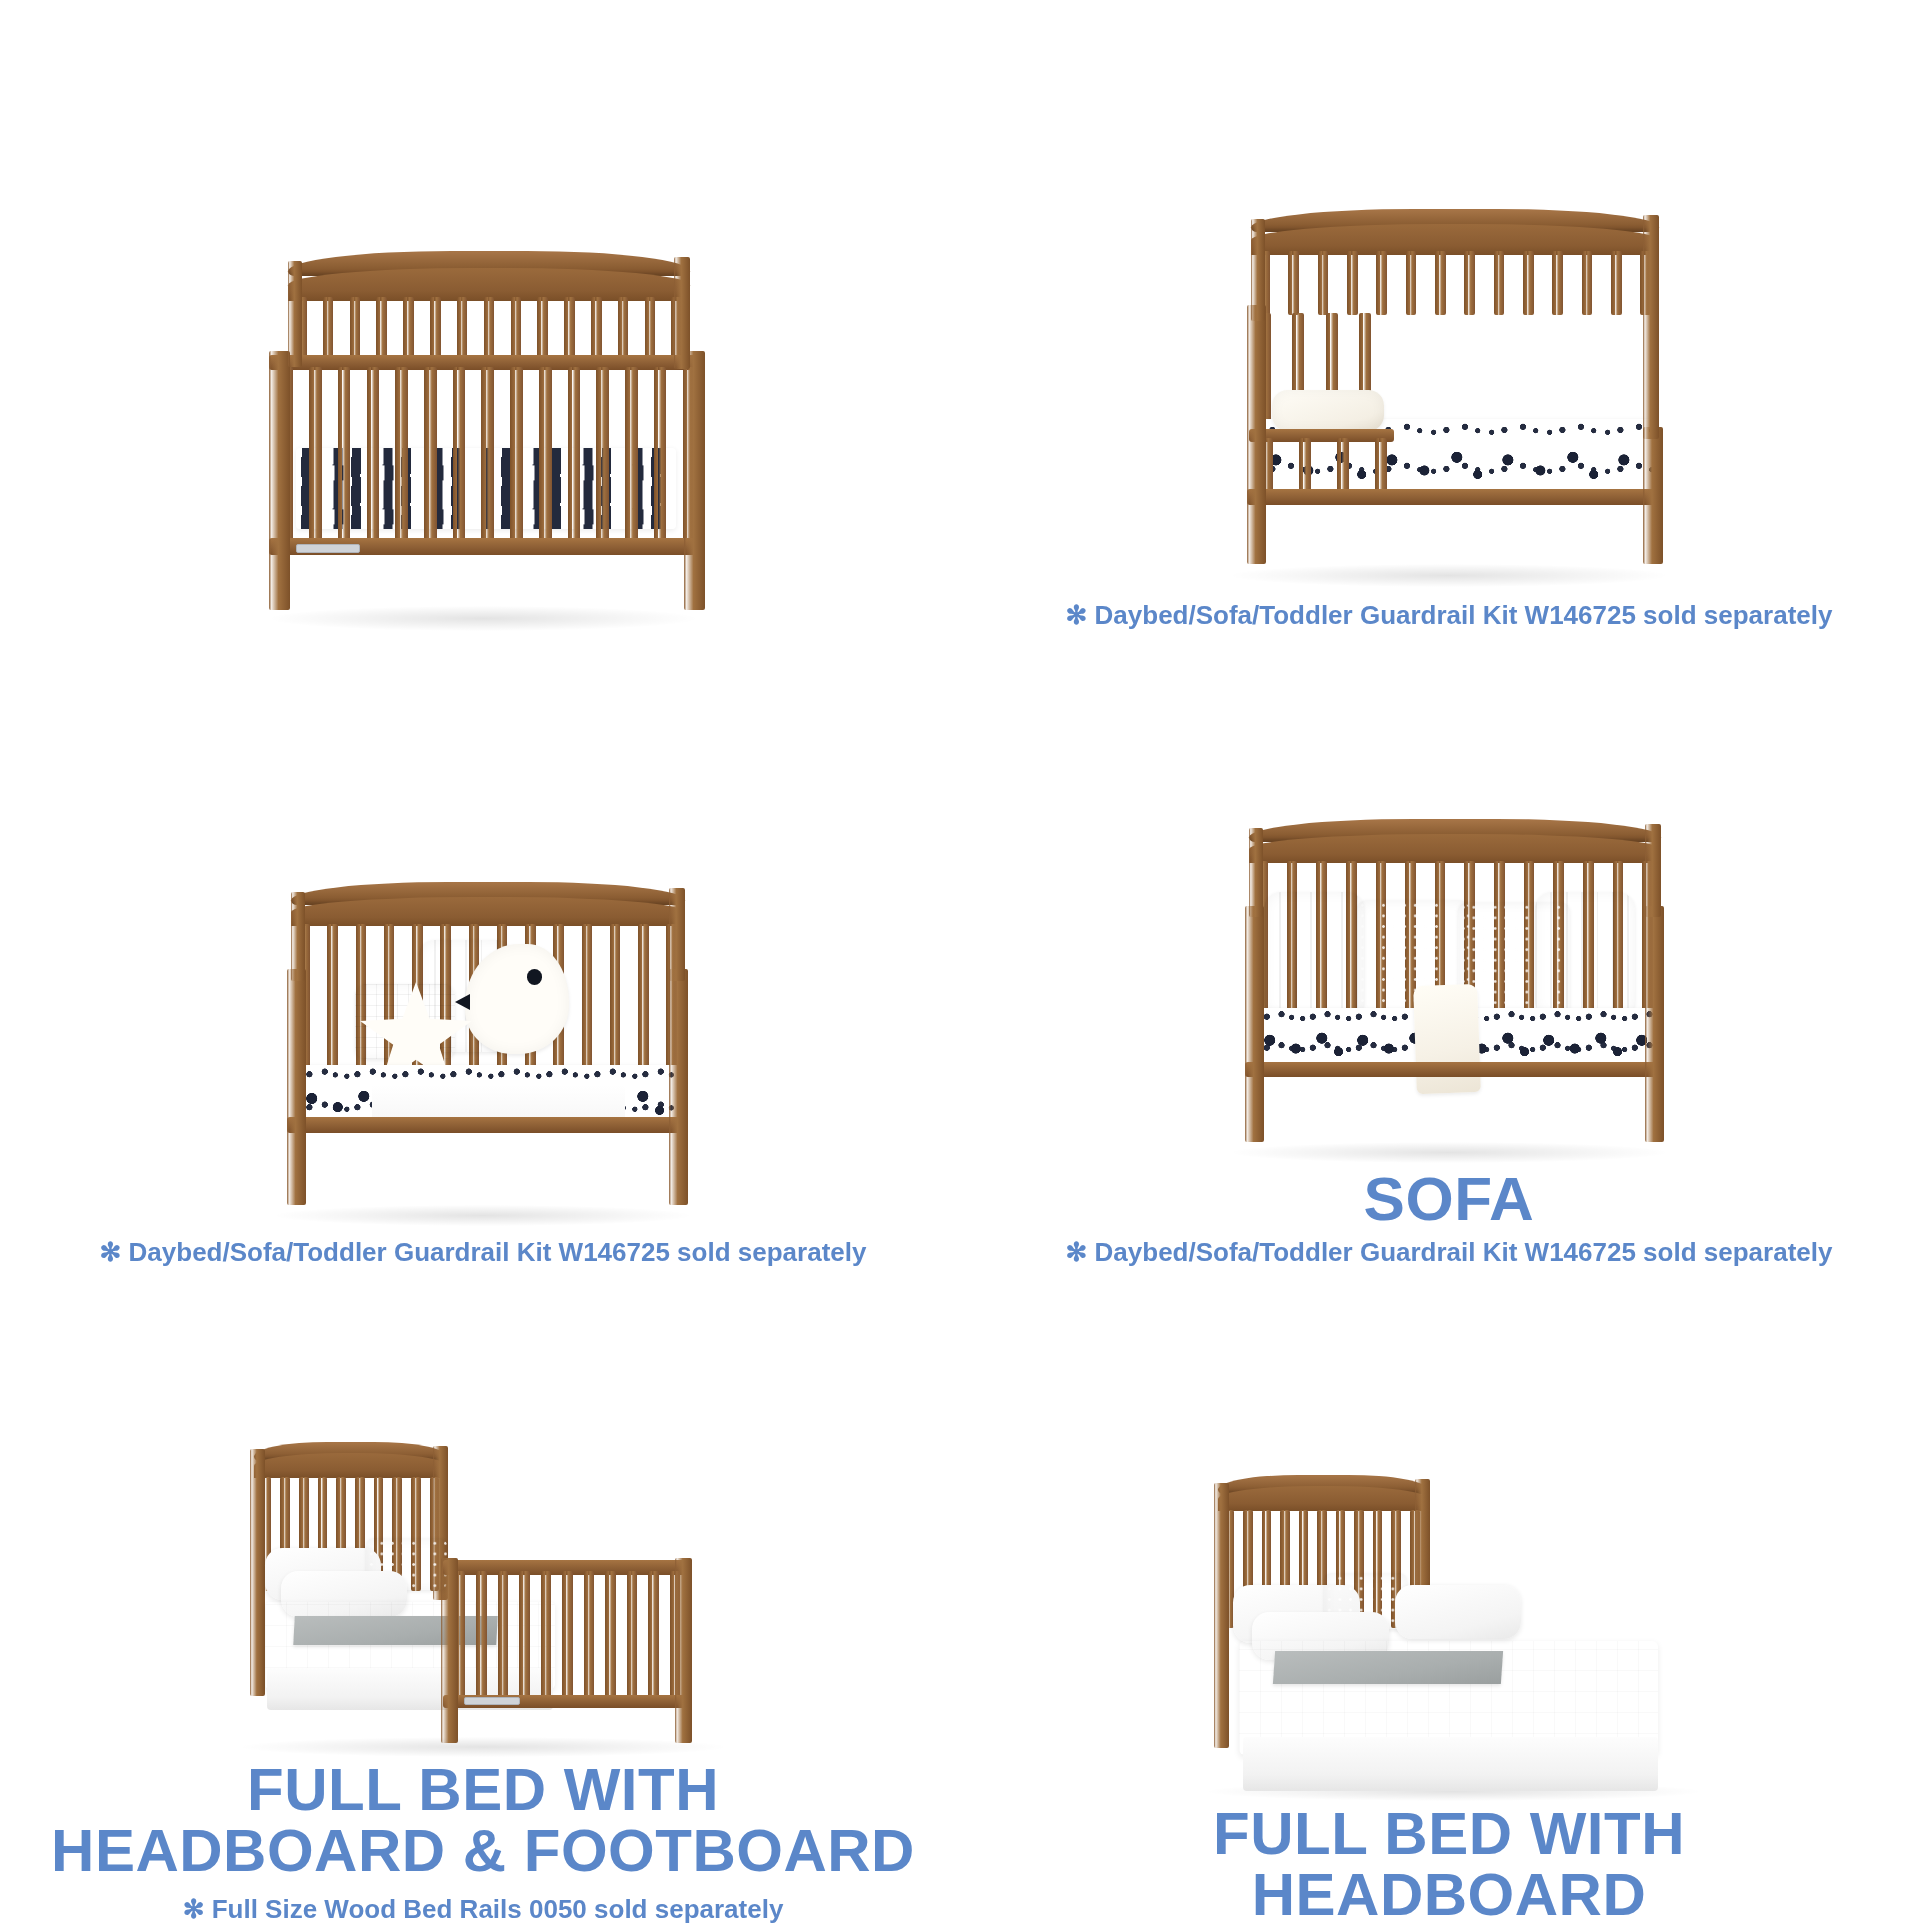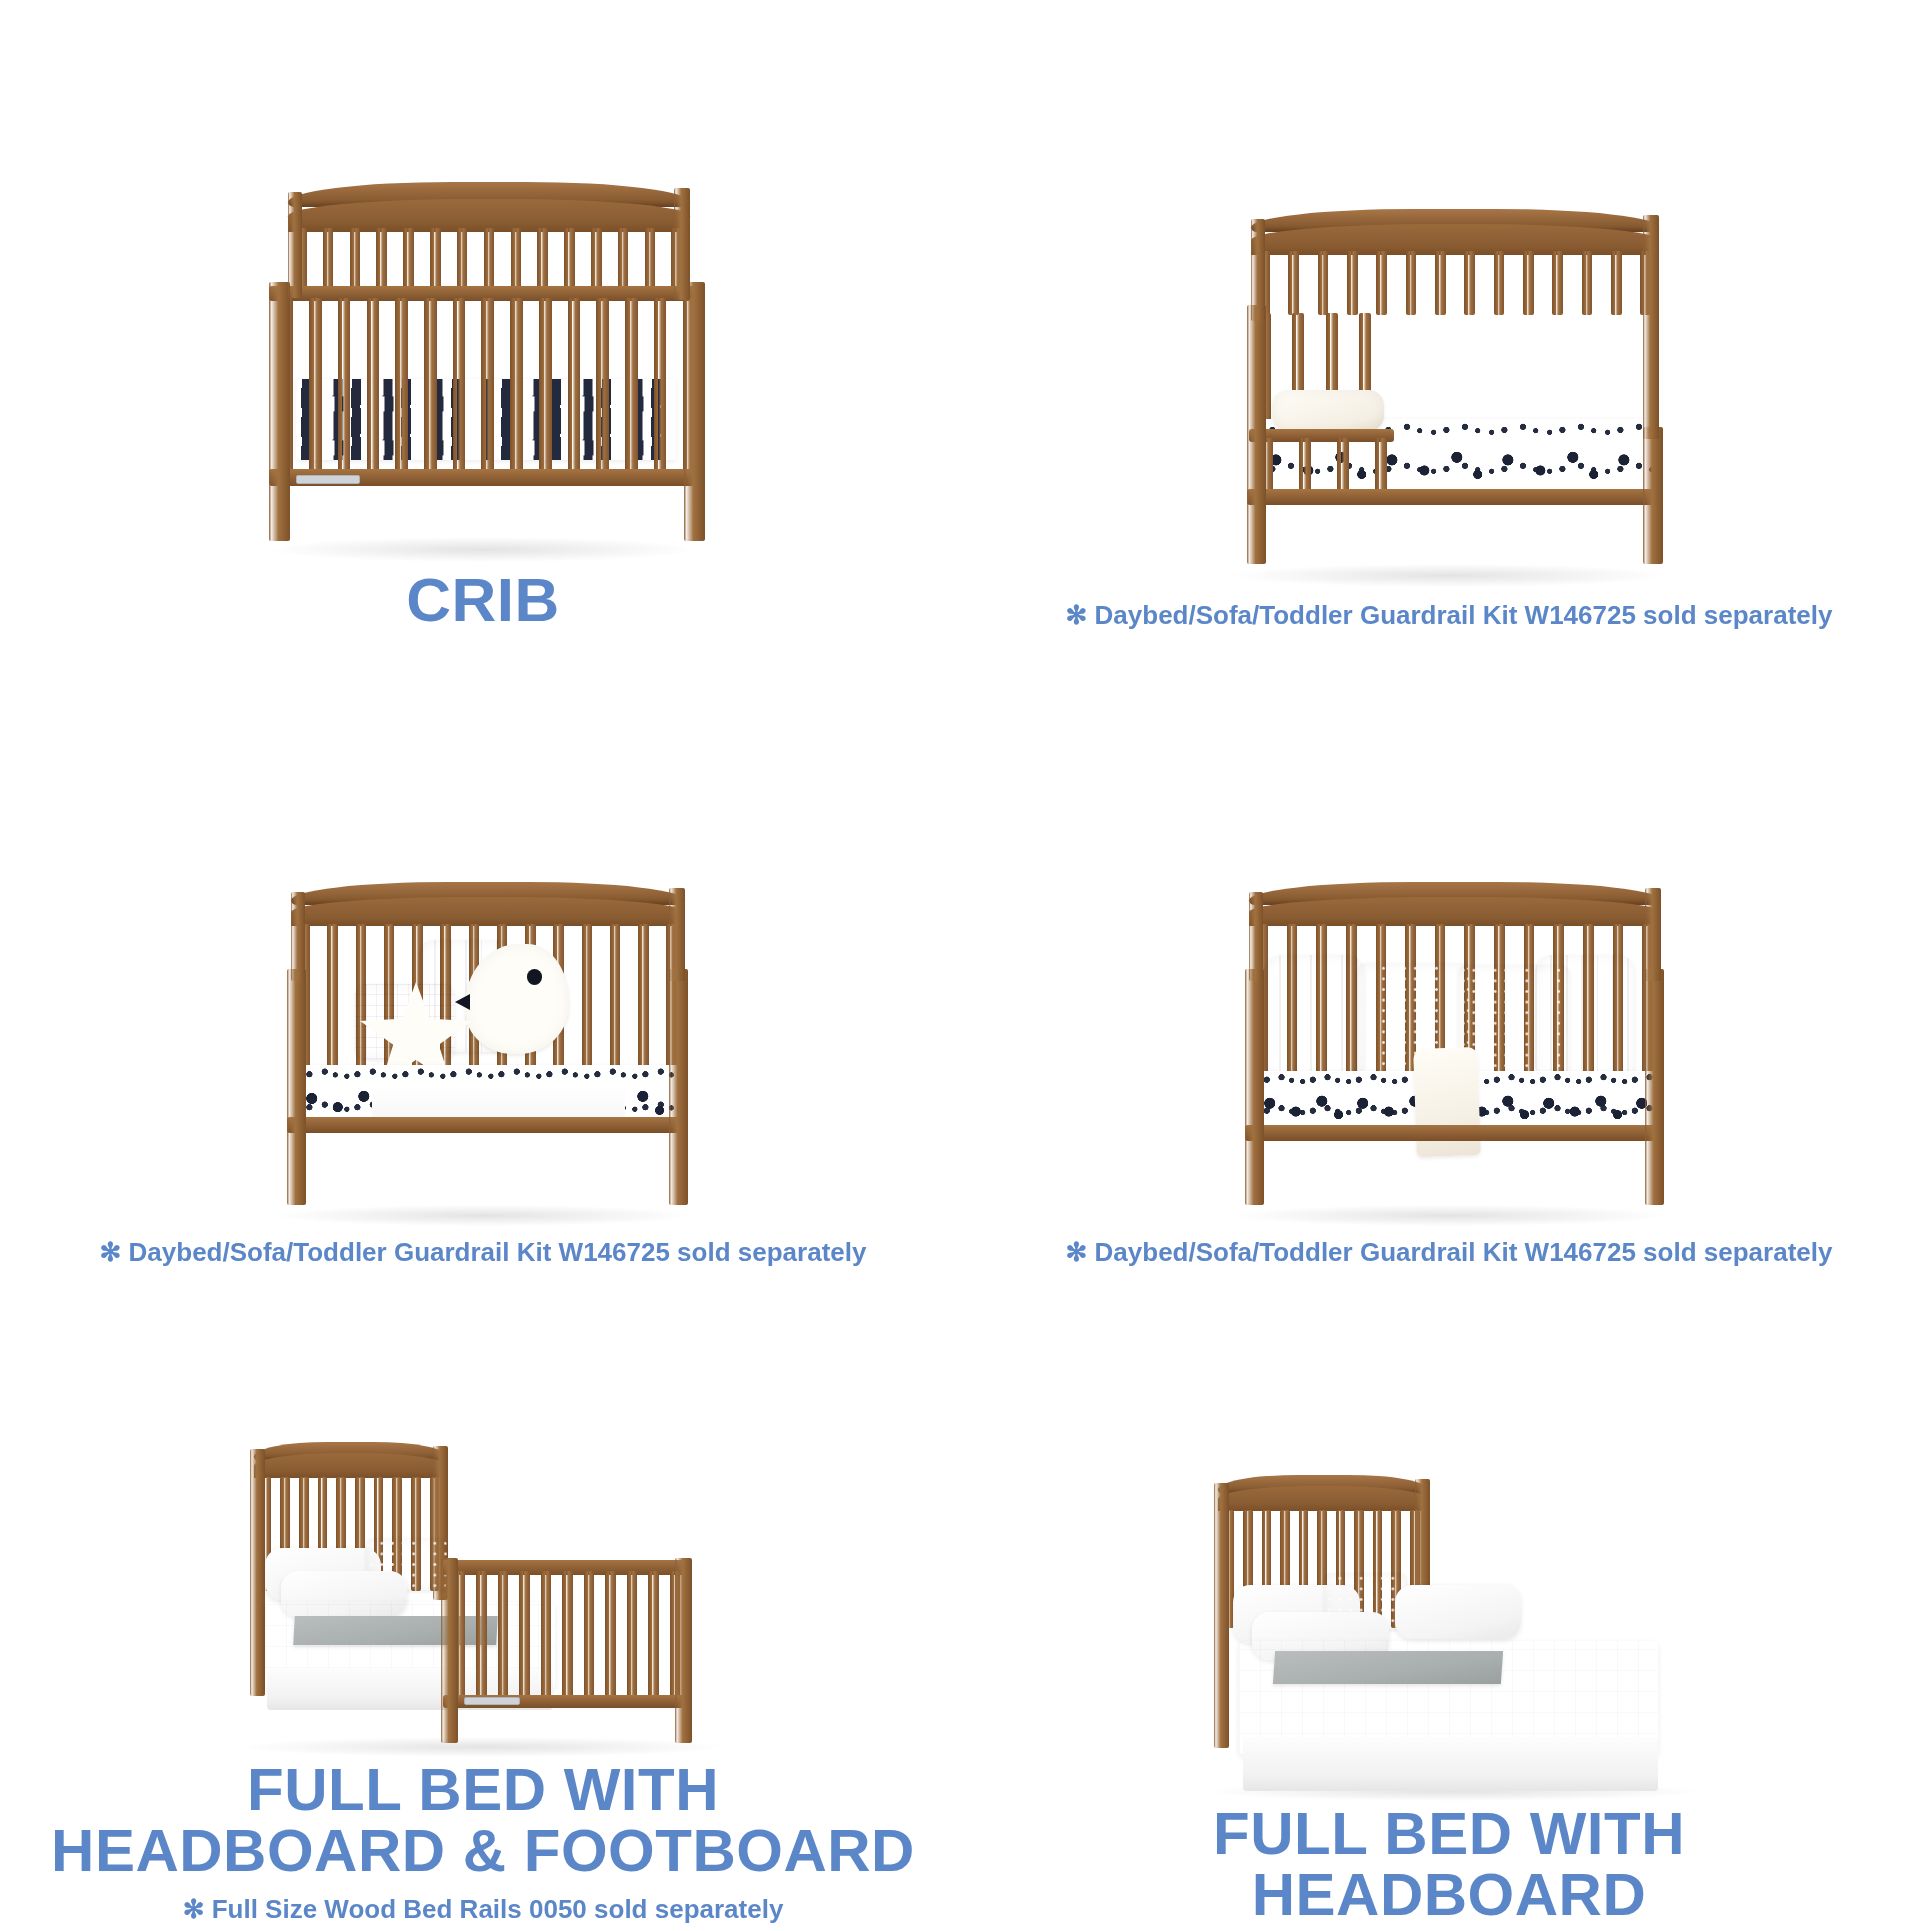--- a/index.html
+++ b/index.html
@@ -244,23 +244,20 @@
         </div>
         <div class="rail" style="top:295px;left:7.7px;right:0px;height:16.4px;"></div>
         <div class="logo-plate" style="left:35px;top:301px;width:64px;height:8.7px;"></div>
 
         <div class="post wood-dark" style="left:7.7px;top:108px;width:21px;height:259px;"></div>
         <div class="post wood-dark" style="right:0px;top:108px;width:21px;height:259px;"></div>
         <div class="post wood-dark" style="left:27px;top:17.4px;width:13.5px;height:106px;"></div>
         <div class="post wood-dark" style="right:15.4px;top:13.5px;width:15.4px;height:112px;"></div>
       </div>
     </div>
-    <div class="captions">
-      <div class="title">CRIB</div>
-    </div>
   </div>
 
   <div class="cell">
     <div class="stage">
       <div class="piece" style="width:454px;height:386px;position:relative;margin-bottom:7.7px;">
         <div class="shadow-ellipse" style="left:9.7px;right:9.7px;height:23px;bottom:-1.9px;"></div>
 
         <div class="arch" style="top:9.7px;left:29px;right:17.4px;height:23px;"></div>
         <div class="arch-panel" style="top:25px;left:29px;right:17.4px;height:31px;"></div>
         <div class="slats" style="top:52px;left:37px;right:25px;height:64px;">
@@ -401,20 +398,21 @@
 
         <div class="rail" style="top:249px;left:23px;right:11.6px;height:15.4px;"></div>
 
         <div class="post wood-dark" style="left:23px;top:93px;width:19.3px;height:236px;"></div>
         <div class="post wood-dark" style="right:11.6px;top:93px;width:19.3px;height:236px;"></div>
         <div class="post wood-dark" style="left:27px;top:15.4px;width:13.5px;height:89px;"></div>
         <div class="post wood-dark" style="right:15.4px;top:11.6px;width:15.4px;height:93px;"></div>
       </div>
     </div>
     <div class="captions">
+      <div class="title">SOFA</div>
       <div class="subtitle">✻ Daybed/Sofa/Toddler Guardrail Kit W146725 sold separately</div>
     </div>
   </div>
 
   <div class="cell">
     <div class="stage">
       <div class="piece" style="width:521px;height:319px;position:relative;margin-bottom:3.9px;">
         <div class="shadow-ellipse" style="left:19.3px;right:19.3px;height:19.3px;bottom:-1.9px;"></div>
 
         <div class="arch" style="top:5.8px;left:31px;width:193px;height:19.3px;"></div>

